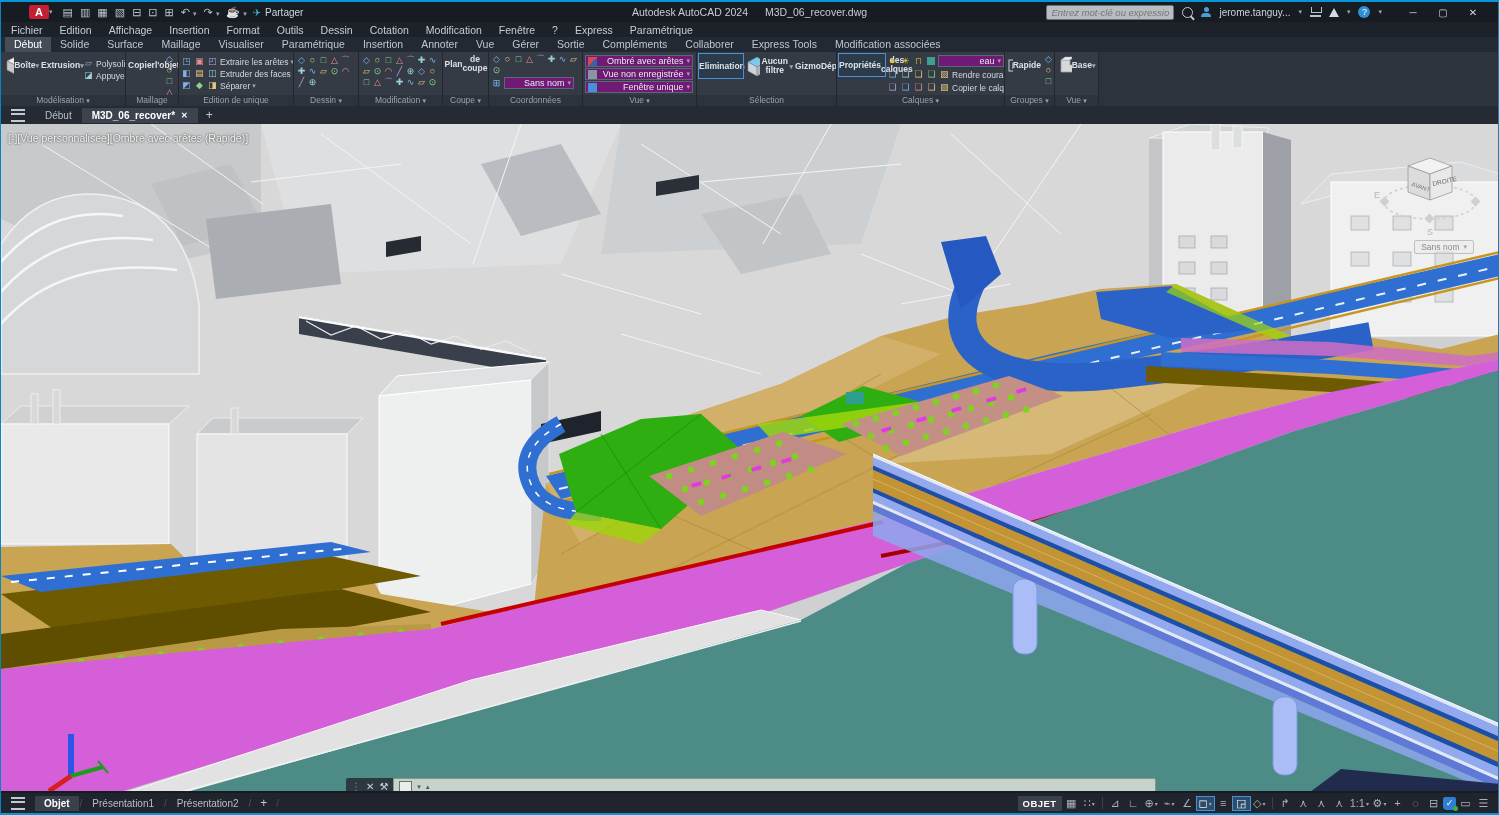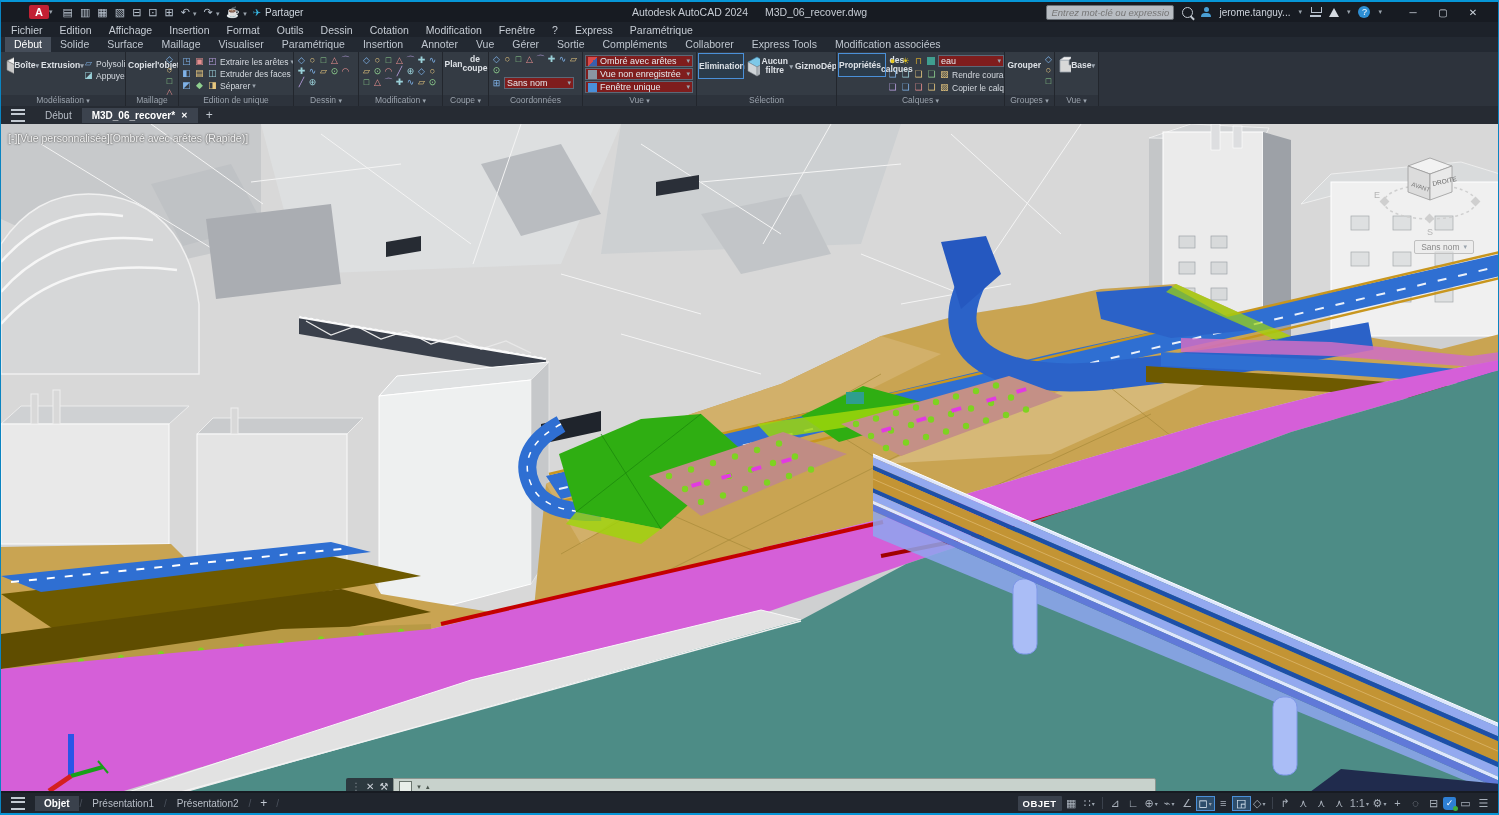--- a/index.html
+++ b/index.html
@@ -44,21 +44,21 @@
   .pbody{flex:1;display:flex;align-items:flex-start;padding:2px 2px 0;gap:2px;overflow:hidden;}
   .pcap{height:11px;font-size:8.5px;color:#9aa2ac;text-align:center;line-height:10px;background:#2d333c;white-space:nowrap;overflow:hidden;}
   .bigbtn{display:flex;flex-direction:row;align-items:center;font-size:8.5px;color:#dde1e6;line-height:9px;text-align:center;flex:none;font-weight:bold;}
   .bigbtn.hl{outline:1px solid #4a90d9;background:#2b3b4a;}
   .bicon{margin:1px 0;}
   .listcol{display:flex;flex-direction:column;gap:1px;font-size:8.5px;color:#d5dae0;}
   .listrow{display:flex;align-items:center;gap:2px;white-space:nowrap;}
   .mini-icon{width:11px;height:11px;font-size:9px;line-height:11px;text-align:center;display:inline-block;flex:none;}
   .g0{color:#7fb2e8}.g1{color:#e8c87f}.g2{color:#8fd08f}.g3{color:#e88f8f}.g4{color:#b89fe0}.g5{color:#9ad0d8}
   .grid{display:flex;flex-wrap:wrap;}
-  .field{background:#7f1d1d;border:1px solid #5c6877;height:12px;display:flex;align-items:center;font-size:9px;color:#e6e9ed;padding:0 2px;gap:3px;box-sizing:border-box;}
+  .field{background:#701a75;border:1px solid #5c6877;height:12px;display:flex;align-items:center;font-size:9px;color:#e6e9ed;padding:0 2px;gap:3px;box-sizing:border-box;text-align:right;}
   .field .fic{width:9px;height:9px;flex:none;}
   .field .ftext{flex:1;white-space:nowrap;overflow:hidden;}
   .vuecol{display:flex;flex-direction:column;gap:1px;padding-top:1px;}
   .sphere{width:20px;height:20px;border-radius:50%;background:radial-gradient(circle at 35% 30%,#ffe98a,#e8b90f 60%,#a07c00);}
   
   .filetabs{position:absolute;left:0;top:104px;right:0;height:18px;background:#262b33;display:flex;align-items:center;font-size:10px;color:#b8bec7;}
   .hamb{width:14px;height:9px;border-top:2px solid #c3cad2;border-bottom:2px solid #c3cad2;position:relative;margin:0 10px;}
   .hamb::after{content:"";position:absolute;left:0;right:0;top:2.5px;height:2px;background:#c3cad2;}
   .ftab{padding:2px 10px;display:flex;gap:6px;align-items:center;}
   .ftab.active{background:#3c434e;color:#fff;font-weight:bold;}
@@ -448,33 +448,33 @@
     </div>
 
     <div class="panel" style="width:50px">
       <div class="pbody">
         <div class="bigbtn" style="width:34px">
           <svg class="bicon" width="22" height="20">
               <rect x="2" y="5" width="10" height="11" fill="none" stroke="#cfd6de" stroke-width="1"></rect>
               <rect x="5" y="8" width="6" height="6" fill="#8a95a3"></rect>
               <circle cx="17" cy="5" r="3" fill="#e8c820"></circle>
             </svg>
-          <span>Grouper</span>
+          <span>Rapide</span>
         </div>
         <div class="grid" style="width:12px">
             <span class="mini-icon g0">◇</span>
             <span class="mini-icon g1">○</span>
             <span class="mini-icon g2">□</span>
           </div>
       </div>
       <div class="pcap"><span>Groupes</span> <span class="caret">▾</span></div>
     </div>
 
     <div class="panel" style="width:44px">
-      <div class="pbody" style="justify-content:flex-start">
+      <div class="pbody" style="justify-content:center">
         <div class="bigbtn" style="width:38px">
           <svg class="bicon" width="24" height="20">
               <polygon points="3,5 12,5 12,10 20,10 20,17 3,17" fill="#d8d8d8" stroke="#9aa2ac" stroke-width=".8"></polygon>
               <polygon points="3,5 7,2 16,2 12,5" fill="#efefef" stroke="#9aa2ac" stroke-width=".6"></polygon>
             </svg>
           <span>Base</span>
           <span class="caret">▾</span>
         </div>
       </div>
       <div class="pcap"><span>Vue</span> <span class="caret">▾</span></div>

